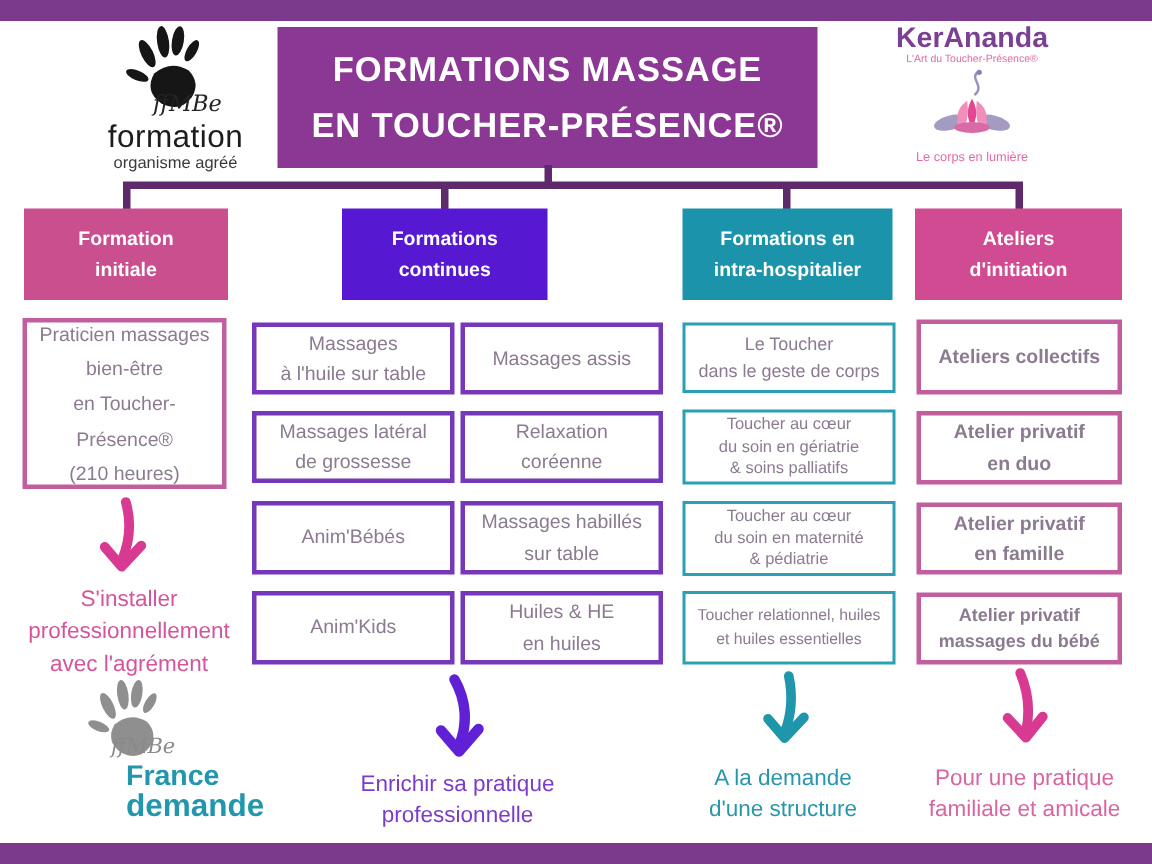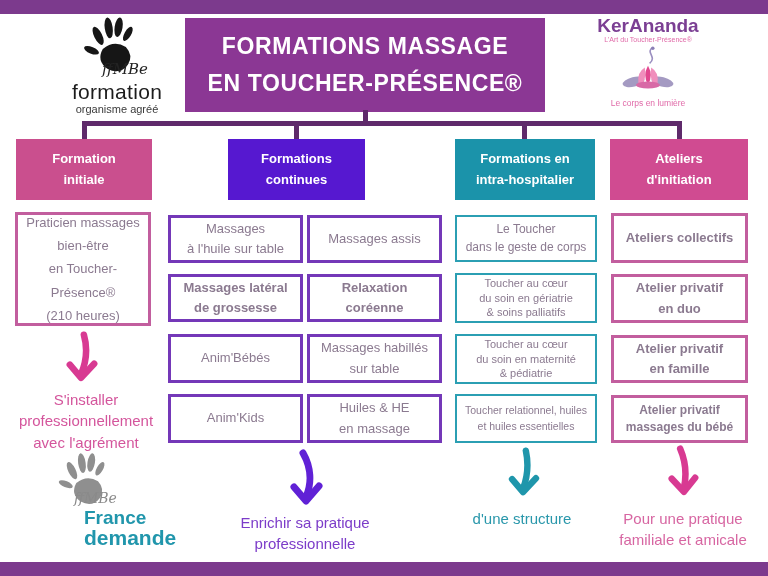--- a/index.html
+++ b/index.html
@@ -59,21 +59,21 @@
   .fs12{font-size:12px;line-height:1.45;}
   .fs11{font-size:11px;line-height:1.32;}
   .fs105{font-size:10.5px;line-height:1.45;}
 
   
   .box.p-main{left:15px;top:212px;width:136px;height:114px;line-height:1.8;}
 
   
   .box.c2l{left:168px;width:135px;}
   .box.c2r{left:307px;width:135px;}
-  .r1{top:215px;height:48px;} .r2{top:274px;height:48px;font-weight:bold;}
+  .r1{top:215px;height:48px;} .r2{top:274px;height:48px;}
   .r3{top:334px;height:49px;} .r4{top:394px;height:49px;}
 
   
   .box.c3{left:455px;width:142px;}
   .c3.g1{top:215px;height:47px;} .c3.g2{top:273px;height:50px;}
   .c3.g3{top:334px;height:50px;} .c3.g4{top:394px;height:49px;}
 
   
   .box.c4{left:611px;width:137px;font-weight:bold;}
   .c4.g1{top:213px;height:50px;} .c4.g2{top:274px;height:49px;}
@@ -195,21 +195,21 @@
   </div>
   <div class="box b-purple c2r r3">
     <span>Massages habillés</span>
     <span>sur table</span>
   </div>
   <div class="box b-purple c2l r4">
     <span>Anim'Kids</span>
   </div>
   <div class="box b-purple c2r r4">
     <span>Huiles &amp; HE</span>
-    <span>en massage</span>
+    <span>en huiles</span>
   </div>
 
   <div class="box b-teal c3 g1 fs12">
     <span>Le Toucher</span>
     <span>dans le geste de corps</span>
   </div>
   <div class="box b-teal c3 g2 fs11">
     <span>Toucher au cœur</span>
     <span>du soin en gériatrie</span>
     <span>&amp; soins palliatifs</span>
@@ -260,20 +260,21 @@
   <div class="outcome o1">
     <div>S'installer</div>
     <div>professionnellement</div>
     <div>avec l'agrément</div>
   </div>
   <div class="outcome o2">
     <div>Enrichir sa pratique</div>
     <div>professionnelle</div>
   </div>
   <div class="outcome o3">
+    <div>A la demande</div>
     <div>d'une structure</div>
   </div>
   <div class="outcome o4">
     <div>Pour une pratique</div>
     <div>familiale et amicale</div>
   </div>
 
   <div class="fm">
     <svg class="hand" viewBox="0 0 100 100">
       <g fill="currentColor">

